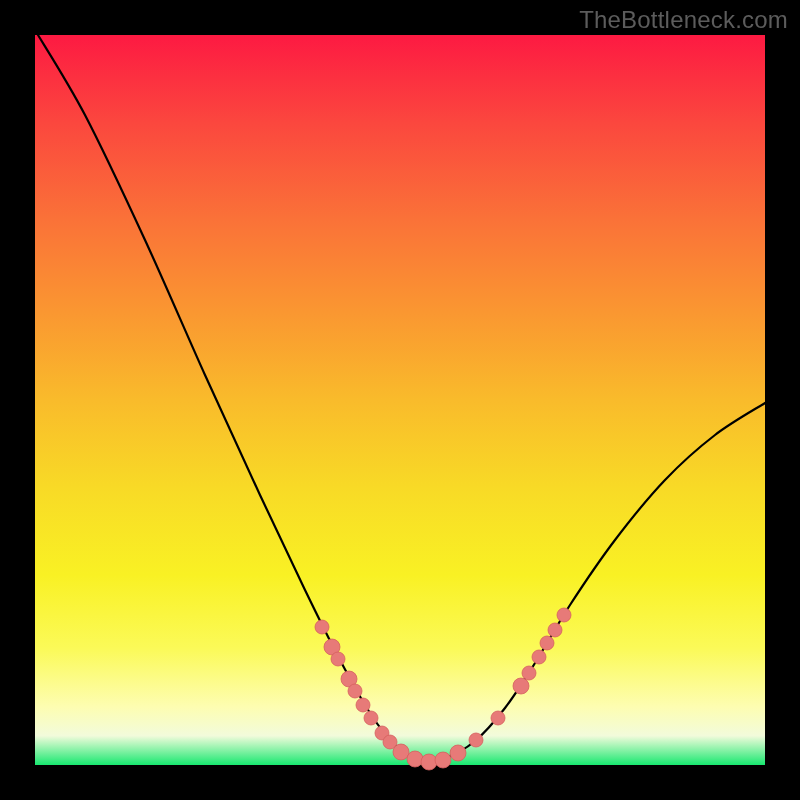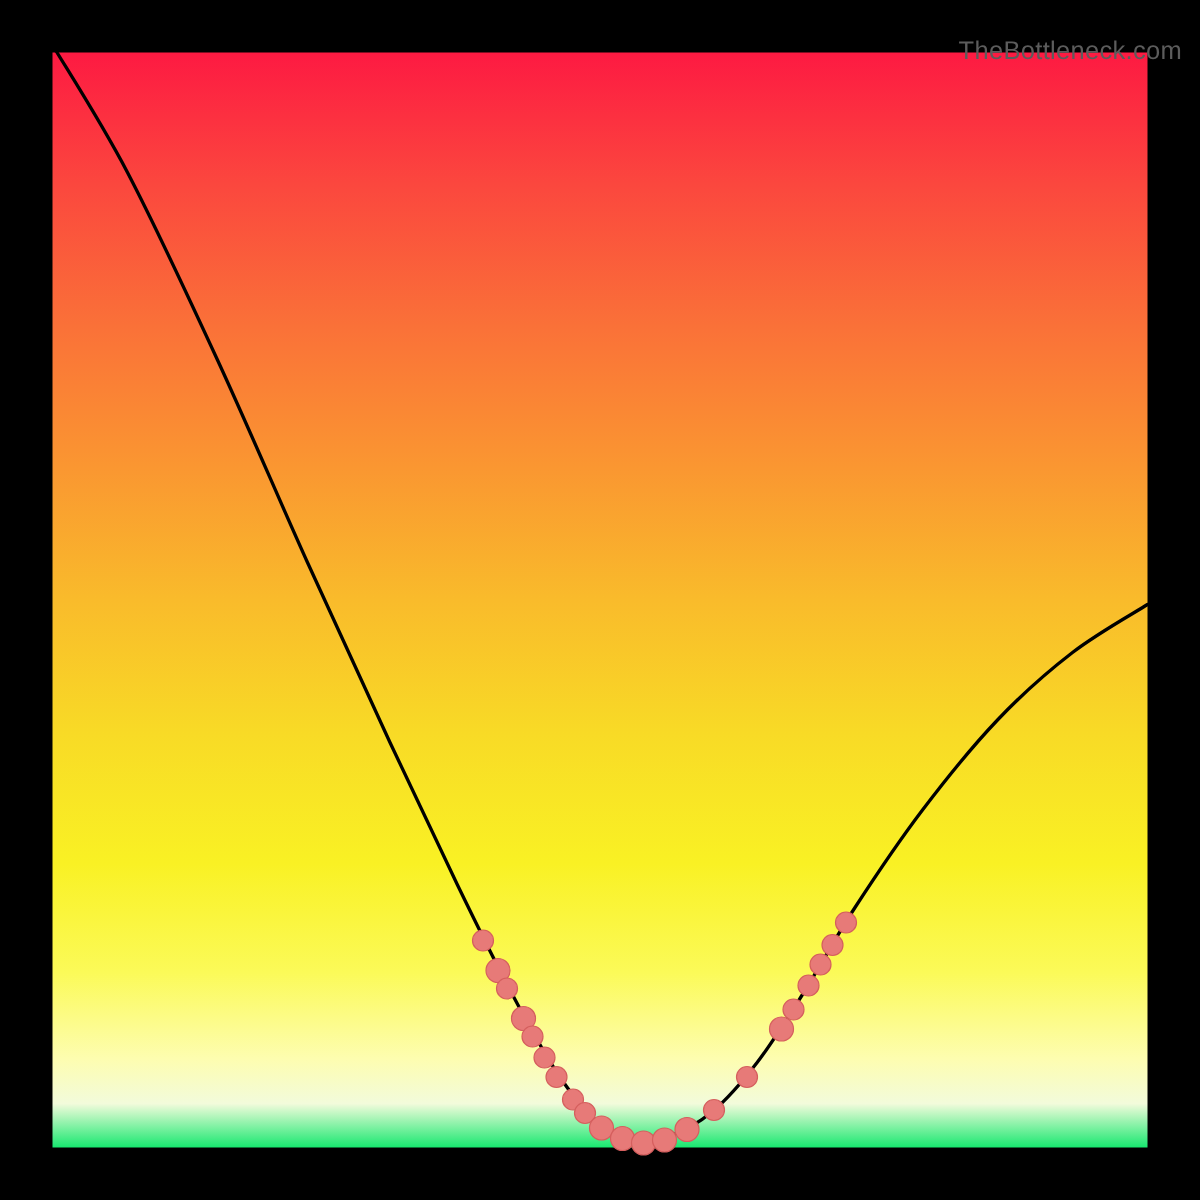--- a/index.html
+++ b/index.html
@@ -42,24 +42,24 @@
   .plot-area svg {
     position: absolute;
     left: 0;
     top: 0;
     width: 730px;
     height: 730px;
     overflow: visible;
   }
   .watermark {
     position: absolute;
-    top: 24px;
+    top: 6px;
     right: 12px;
     color: #5c5c5c;
-    font-size: 17px;
+    font-size: 24px;
     font-weight: 400;
     letter-spacing: 0.2px;
   }
 </style>
 </head>
 <body>
 
 <div class="frame">
 
   <div class="plot-area">

